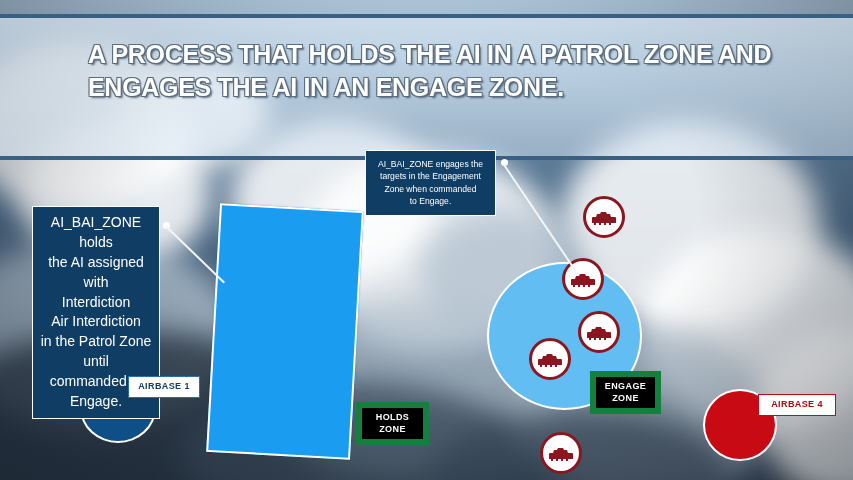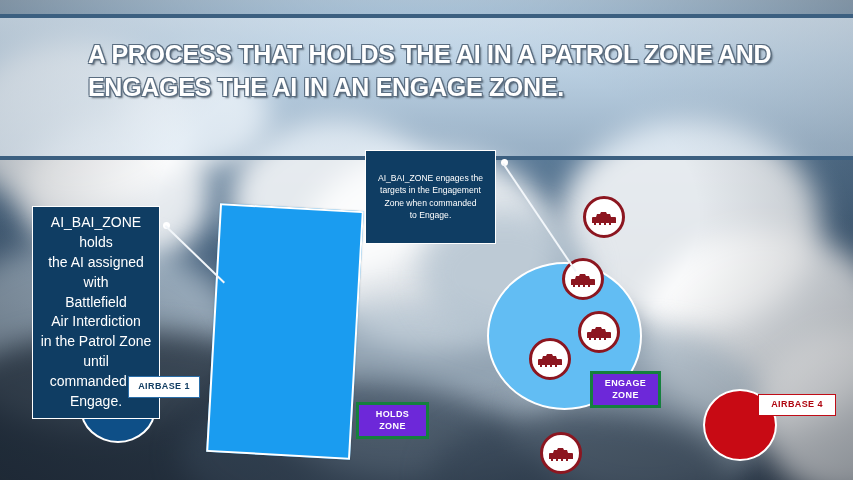--- a/index.html
+++ b/index.html
@@ -56,30 +56,30 @@
   .tgt{position:absolute;width:42px;height:42px;border-radius:50%;
     background:#ffffff;border:3px solid #8c1620;box-sizing:border-box;
     display:flex;align-items:center;justify-content:center;}
   .tgt svg{display:block;}
 
   
   .callout{position:absolute;background:#0f3d63;border:1px solid #ffffff;
     color:#ffffff;box-sizing:border-box;text-align:center;}
   .callout .ln{display:block;}
   #callout-left{left:32px;top:206px;width:128px;padding:6px 5px;font-size:14px;line-height:1.42;}
-  #callout-top{left:365px;top:150px;width:131px;padding:21px 6px;font-size:8.6px;line-height:1.45;}
+  #callout-top{left:365px;top:150px;width:131px;padding:7px 6px;font-size:8.6px;line-height:1.45;}
 
   
   .leader{position:absolute;height:0;border-top:2px solid #f2f6fa;transform-origin:0 0;}
   .leaddot{position:absolute;width:7px;height:7px;border-radius:50%;background:#ffffff;}
 
   
   .lbl{position:absolute;box-sizing:border-box;text-align:center;
     font-size:9px;font-weight:bold;letter-spacing:.4px;line-height:1.3;padding:4px 6px;}
-  .lbl-blue{background:#6d28d9;border:3px solid #15803d;color:#ffffff;}
+  .lbl-blue{background:#000000;border:6px solid #15803d;color:#ffffff;}
   .lbl-white-b{background:#ffffff;border:1px solid #2a6ea8;color:#123e63;margin-top:18px;}
   .lbl-white-r{background:#ffffff;border:1px solid #c00c16;color:#b00610;}
   #label-airbase1{left:128px;top:358px;width:72px;}
   #label-patrol{left:356px;top:402px;width:73px;}
   #label-engage{left:590px;top:371px;width:71px;}
   #label-airbase4{left:758px;top:394px;width:78px;}
 </style>
 </head>
 <body>
 
@@ -169,21 +169,21 @@
 
   <div class="leaddot" style="left:163px;top:222px;"></div>
   <div class="leader" style="left:166px;top:225px;width:82px;transform:rotate(44deg);"></div>
 
   <div class="leaddot" style="left:501px;top:159px;"></div>
   <div class="leader" style="left:504px;top:163px;width:130px;transform:rotate(56deg);"></div>
 
   <div class="callout" id="callout-left">
     <span class="ln">AI_BAI_ZONE holds</span>
     <span class="ln">the AI assigned with</span>
-    <span class="ln">Battlefield</span>
+    <span class="ln">Interdiction</span>
     <span class="ln">Air Interdiction</span>
     <span class="ln">in the Patrol Zone until</span>
     <span class="ln">commanded to Engage.</span>
   </div>
 
   <div class="callout" id="callout-top">
     <span class="ln">AI_BAI_ZONE engages the</span>
     <span class="ln">targets in the Engagement</span>
     <span class="ln">Zone when commanded</span>
     <span class="ln">to Engage.</span>

